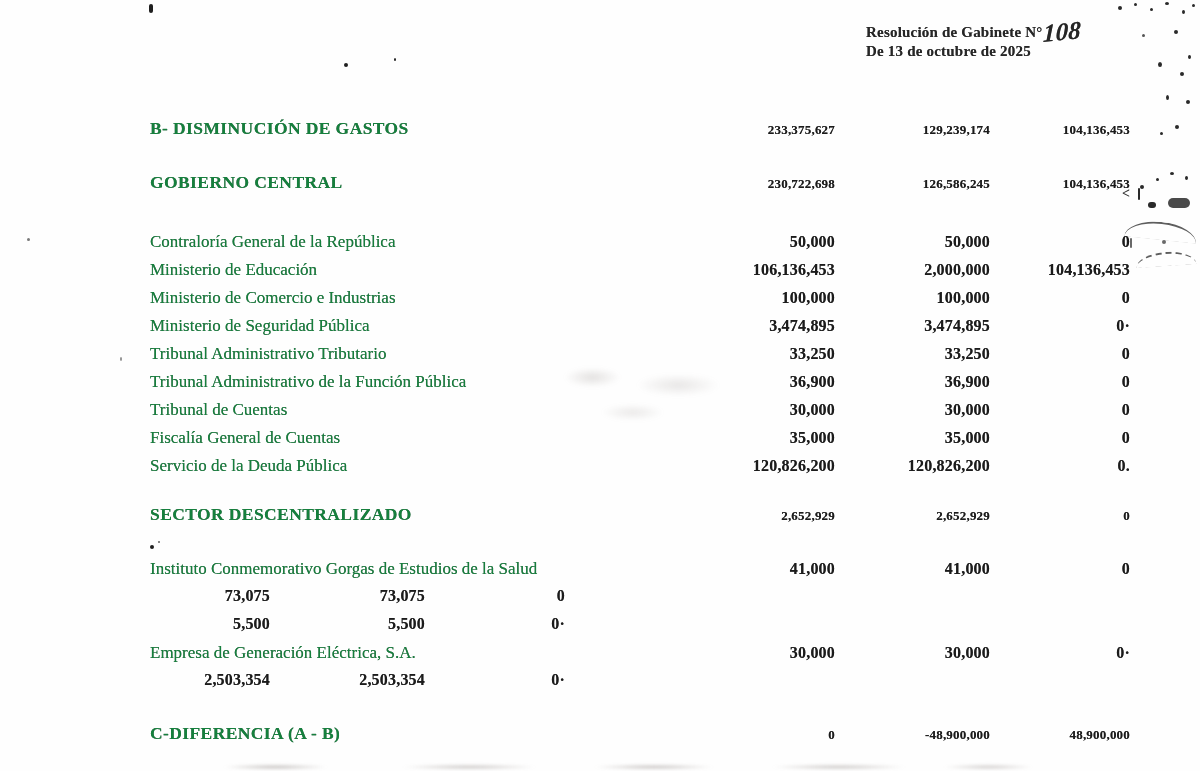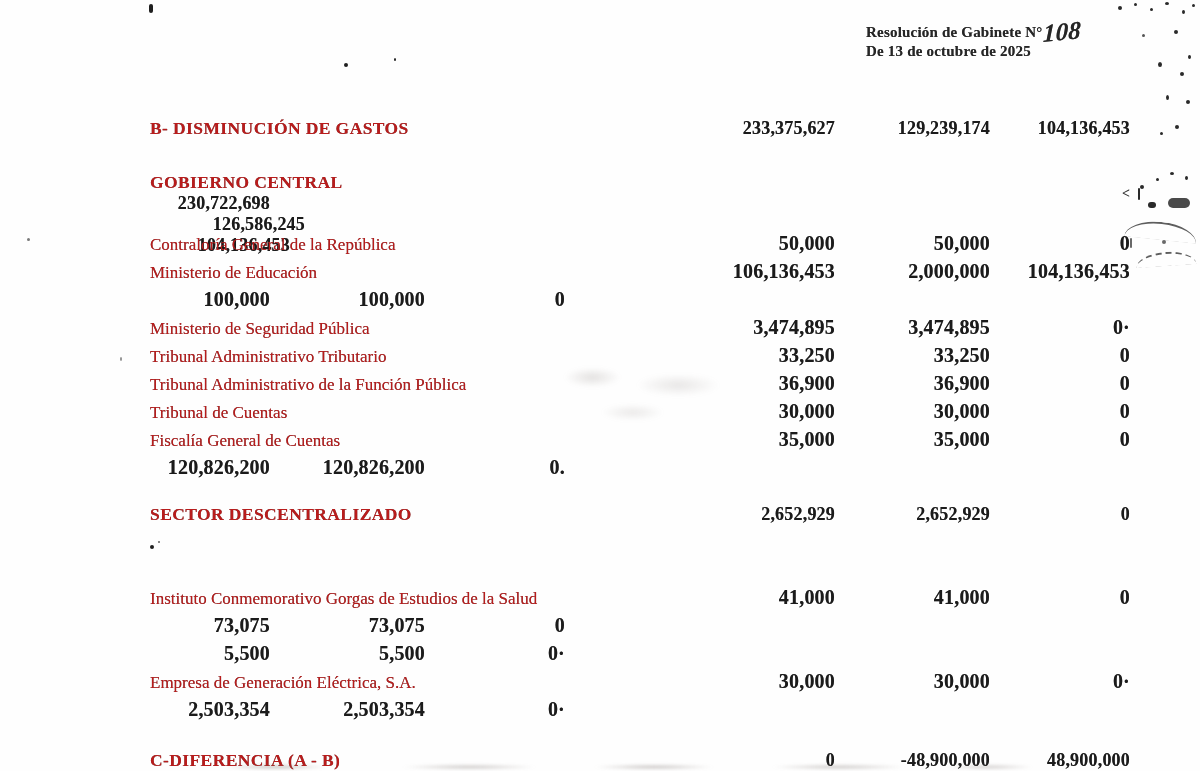--- a/index.html
+++ b/index.html
@@ -30,28 +30,28 @@
   }
   .date-line { margin-top:2px; }
 
   
   .table {
     position:absolute; left:150px; top:118px; width:980px;
     text-shadow:0 0 .5px rgba(20,20,20,.6);
     filter: blur(.15px);
   }
   .row { display:flex; align-items:baseline; height:28px; }
-  .row .label { flex:1; font-size:17px; color:#b91c1c; }
-  .num { font-weight:bold; font-size:20px; text-align:right; letter-spacing:.2px; }
+  .row .label { flex:1; font-size:17px; color:#15803d; }
+  .num { font-weight:bold; font-size:16px; text-align:right; letter-spacing:.2px; }
   .c1 { width:120px; } .c2 { width:155px; } .c3 { width:140px; }
   .section .label { font-weight:bold; font-size:17.5px; letter-spacing:.4px; }
-  .section .num { font-size:18px; }
+  .section .num { font-size:13px; }
   .row-b   { margin-bottom:26px; }
-  .row-gc  { margin-bottom:32px;flex-direction:column; }
-  .row-sector { margin-top:20px; margin-bottom:54px; }
+  .row-gc  { margin-bottom:32px; }
+  .row-sector { margin-top:20px; margin-bottom:27px; }
   .row-diff   { margin-top:24px; }
 
   
   .speck { position:absolute; background:#1f1f1f; border-radius:50%; }
   .stamp-frag { position:absolute; border:0; border-top:2px solid rgba(40,40,40,.75); border-radius:50%/100% 100% 0 0; background:transparent; }
   .smudge {
     position:absolute; left:512px; top:350px; width:268px; height:78px;
     background:
       radial-gradient(40px 14px at 30% 35%, rgba(120,110,105,.20), transparent 70%),
       radial-gradient(60px 16px at 62% 45%, rgba(120,110,105,.16), transparent 70%),
@@ -108,20 +108,21 @@
     </div>
 
     <div class="row detail">
       <div class="label">Ministerio de Educación</div>
       <div class="num c1">106,136,453</div>
       <div class="num c2">2,000,000</div>
       <div class="num c3">104,136,453</div>
     </div>
 
     <div class="row detail">
+      <div class="label">Ministerio de Comercio e Industrias</div>
       <div class="num c1">100,000</div>
       <div class="num c2">100,000</div>
       <div class="num c3">0</div>
     </div>
 
     <div class="row detail">
       <div class="label">Ministerio de Seguridad Pública</div>
       <div class="num c1">3,474,895</div>
       <div class="num c2">3,474,895</div>
       <div class="num c3">0·</div>
@@ -149,20 +150,21 @@
     </div>
 
     <div class="row detail">
       <div class="label">Fiscalía General de Cuentas</div>
       <div class="num c1">35,000</div>
       <div class="num c2">35,000</div>
       <div class="num c3">0</div>
     </div>
 
     <div class="row detail">
+      <div class="label">Servicio de la Deuda Pública</div>
       <div class="num c1">120,826,200</div>
       <div class="num c2">120,826,200</div>
       <div class="num c3">0.</div>
     </div>
 
     <div class="row section row-sector">
       <div class="label">SECTOR DESCENTRALIZADO</div>
       <div class="num c1">2,652,929</div>
       <div class="num c2">2,652,929</div>
       <div class="num c3">0</div>

